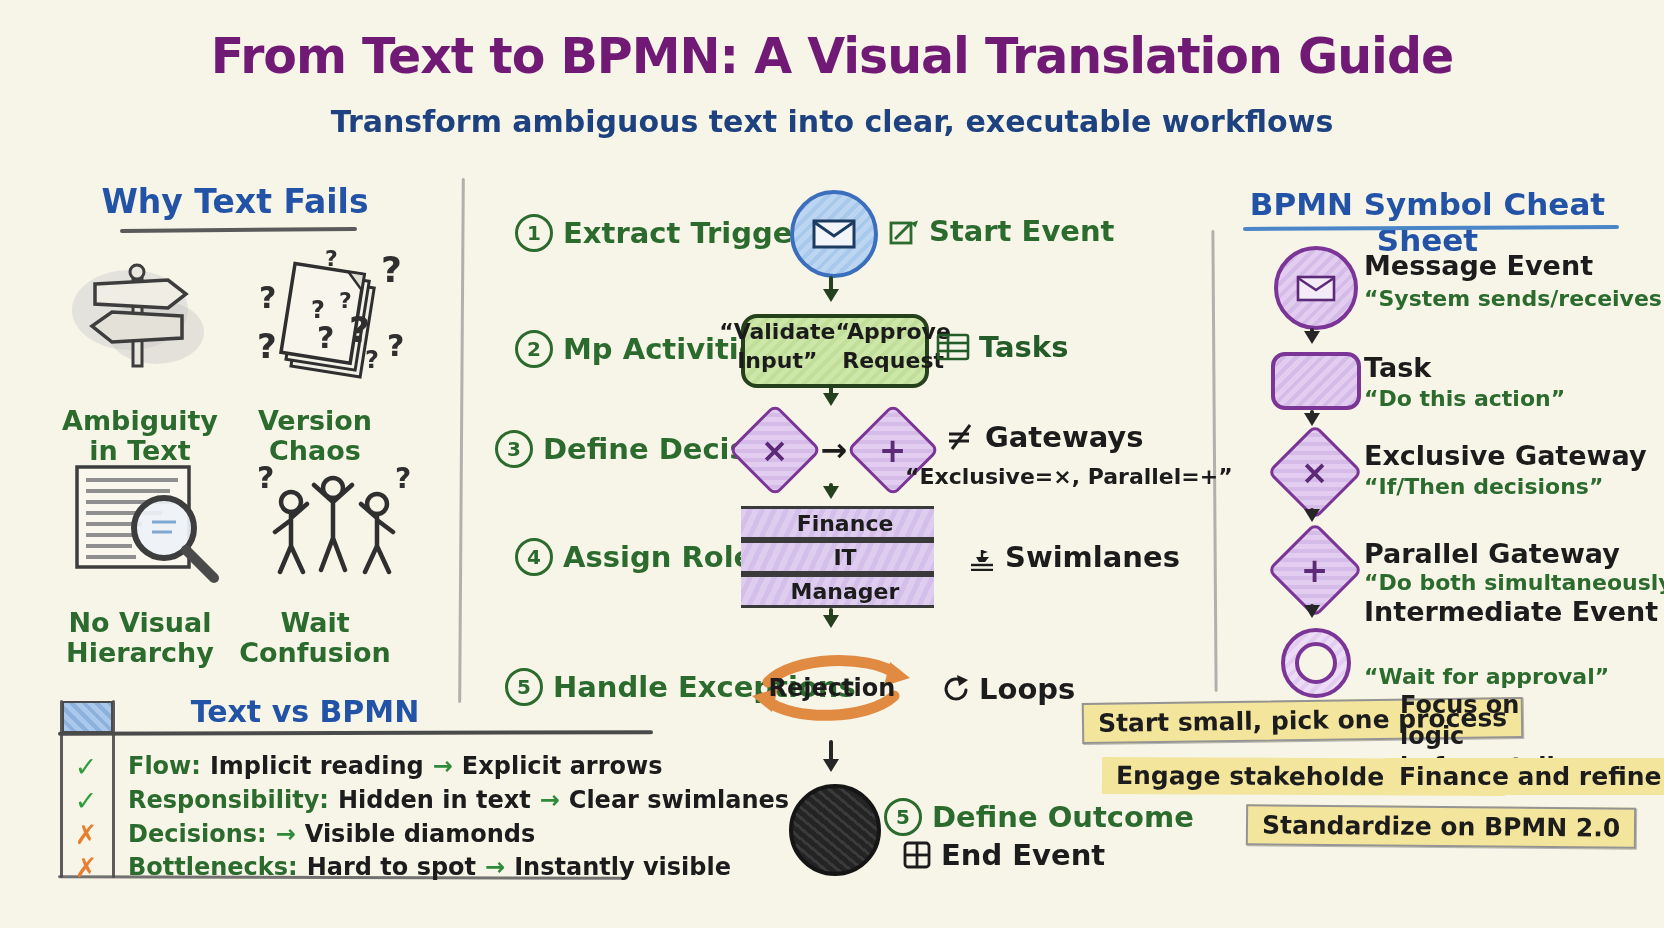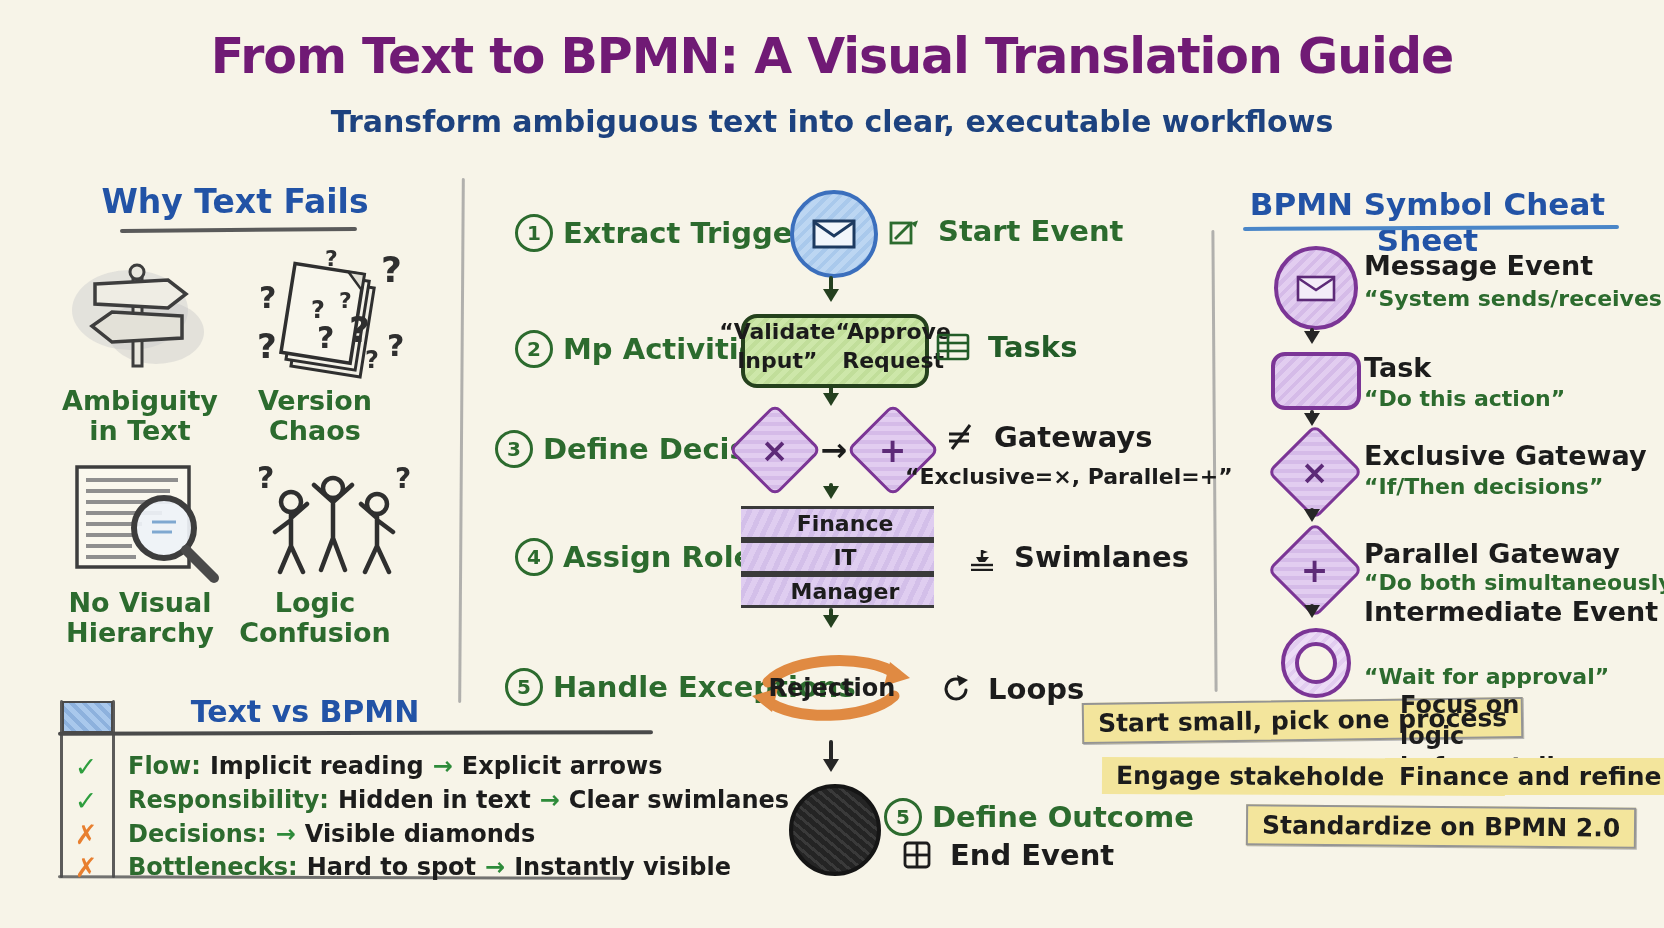--- a/index.html
+++ b/index.html
@@ -11,34 +11,34 @@
   }
   .abs{position:absolute;}
   
   .main-title{left:0;right:0;top:28px;text-align:center;font-size:49px;font-weight:700;color:#701a75;letter-spacing:-1px;}
   .main-sub{left:0;right:0;top:104px;text-align:center;font-size:30px;font-weight:700;color:#1d427f;}
   .sec-head{font-weight:700;color:#2253a6;text-align:center;}
   .rule{position:absolute;height:4px;border-radius:3px;background:#555;}
   .rule.blue{background:#4a86c8;}
   .divider{position:absolute;width:2.5px;background:#9a9a9a;opacity:.75;border-radius:2px;}
   
-  .fail-label{position:absolute;text-align:center;font-size:27px;font-weight:700;color:#2c6b2e;line-height:1.12;}
+  .fail-label{position:absolute;text-align:center;font-size:27px;font-weight:700;color:#2c6b2e;line-height:1.12;margin-top:20px;}
   
   .tvb-row{position:absolute;display:flex;align-items:center;height:32px;font-size:24px;font-weight:700;}
   .tvb-mark{width:52px;text-align:center;font-size:27px;flex:none;}
   .tvb-mark.check{color:#2e9e3e;}
   .tvb-mark.cross{color:#e87f2f;}
   .tvb-text{margin-left:16px;display:flex;gap:9px;white-space:nowrap;}
   .cat{color:#2c6b2e;}
   .garrow{color:#2e8b3a;}
   .hatch-cell{position:absolute;background:repeating-linear-gradient(45deg,#a9c8ec 0 5px,#8db1dd 5px 9px);border:2px solid #4a4a4a;}
   
   .num{display:inline-flex;width:32px;height:32px;border:3px solid currentColor;border-radius:50%;align-items:center;justify-content:center;font-size:20px;font-weight:700;margin-right:10px;flex:none;line-height:1;}
   .wf-label{position:absolute;display:flex;align-items:center;font-size:29px;font-weight:700;color:#2c6b2e;white-space:nowrap;}
-  .wf-ann{position:absolute;display:flex;align-items:center;gap:18px;font-size:29px;font-weight:700;white-space:nowrap;}
+  .wf-ann{position:absolute;display:flex;align-items:center;gap:9px;font-size:29px;font-weight:700;white-space:nowrap;}
   .wf-ann.green{color:#2c6b2e;}
   .wf-note{position:absolute;font-size:22px;font-weight:700;color:#1c1c1c;white-space:nowrap;}
   .varr{position:absolute;width:4px;background:#24401f;border-radius:2px;}
   .varr::after{content:"";position:absolute;bottom:-12px;left:-6px;border:8px solid transparent;border-top:13px solid #24401f;}
   .varr.dark{background:#262626;}
   .varr.dark::after{border-top-color:#262626;}
   .event-circle{position:absolute;border-radius:50%;display:flex;align-items:center;justify-content:center;}
   .event-circle.blue{border:4px solid #3b6fbd;background:repeating-linear-gradient(135deg,#bcd6f2 0 5px,#a9c9ec 5px 9px);}
   .event-circle.purple{border:4px solid #7b3596;background:repeating-linear-gradient(135deg,#e2cdf0 0 5px,#d5bbe8 5px 9px);}
   .task-box{position:absolute;border:4px solid #24411c;border-radius:16px;background:repeating-linear-gradient(135deg,#cde7a9 0 5px,#c1de9a 5px 9px);display:flex;flex-direction:row;align-items:flex-start;justify-content:center;font-size:22px;font-weight:700;color:#1b1b1b;line-height:1.3;text-align:center;}
@@ -143,21 +143,21 @@
     <text x="4" y="30" font-size="30">?</text>
     <text x="142" y="30" font-size="28">?</text>
   </g>
 </svg>
 
 <div class="fail-label" style="left:50px;top:588px;width:180px;">
   <div>No Visual</div>
   <div>Hierarchy</div>
 </div>
 <div class="fail-label" style="left:235px;top:588px;width:160px;">
-  <div>Logic</div>
+  <div>Wait</div>
   <div>Confusion</div>
 </div>
 
 <div class="abs sec-head" style="left:140px;width:330px;top:694px;font-size:30px;">Text vs BPMN</div>
 <div class="rule" style="left:58px;top:731px;width:595px;height:3.5px;background:#4a4a4a;transform:rotate(-.15deg);"></div>
 <div class="rule" style="left:58px;top:876px;width:565px;height:3px;background:#5a5a5a;opacity:.85;transform:rotate(.15deg);"></div>
 <div class="divider" style="left:60px;top:700px;height:178px;background:#4a4a4a;opacity:.9;"></div>
 <div class="divider" style="left:112px;top:700px;height:178px;background:#4a4a4a;opacity:.9;"></div>
 <div class="hatch-cell" style="left:62px;top:701px;width:47px;height:28px;"></div>
 

